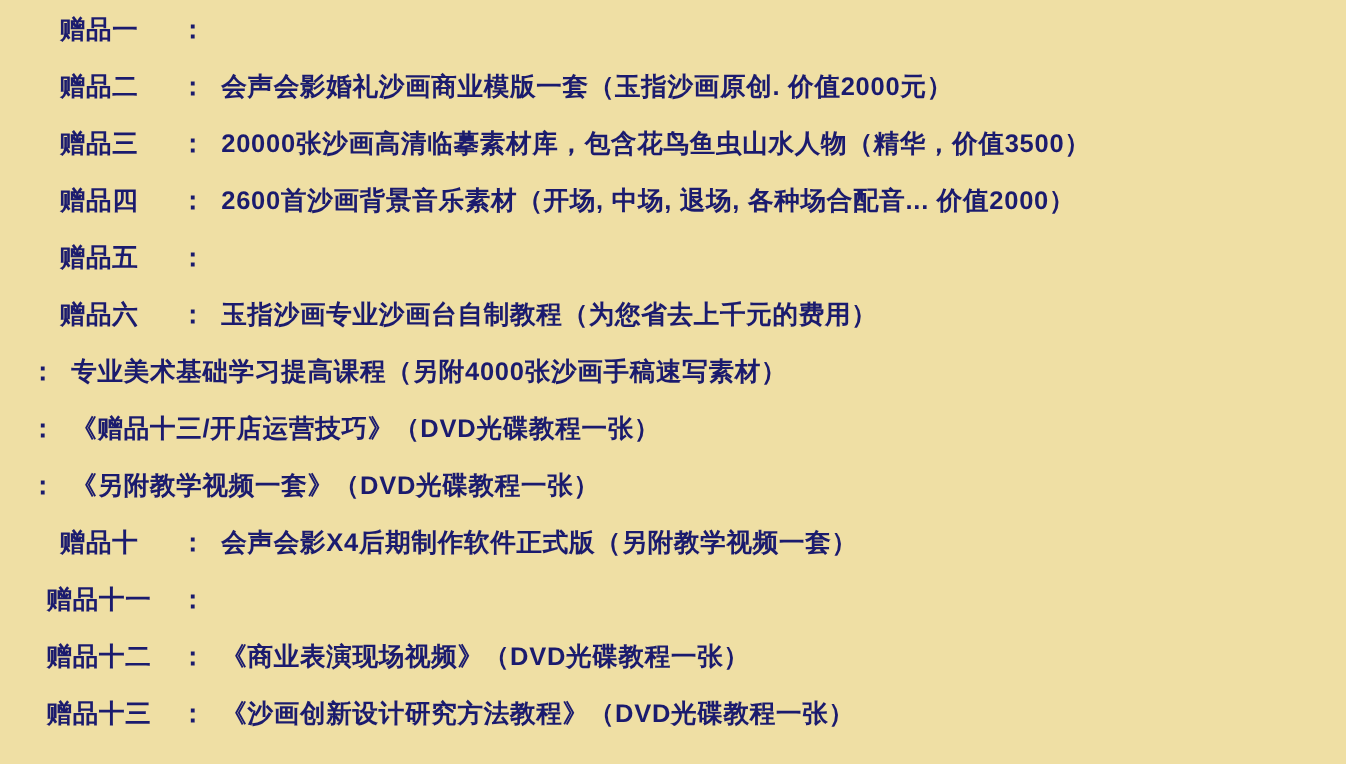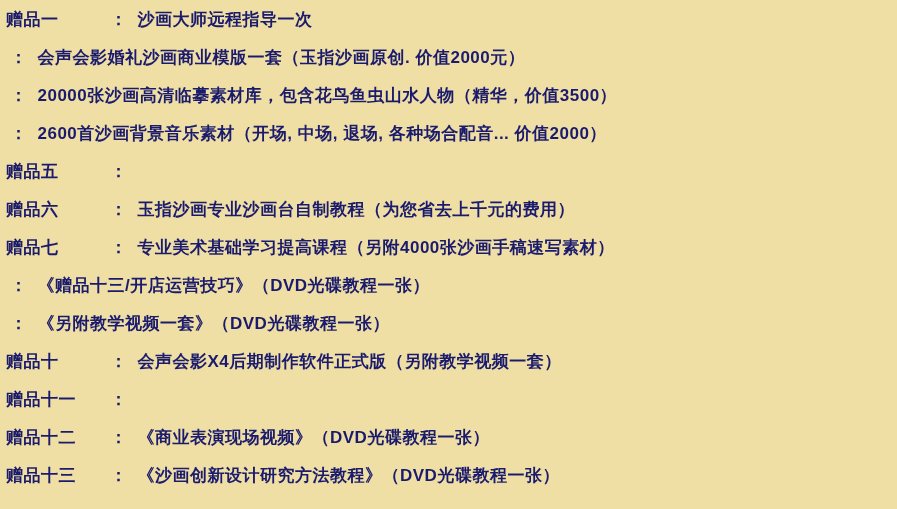--- a/index.html
+++ b/index.html
@@ -7,22 +7,23 @@
     padding: 0;
   }
   body {
     width: 897px;
     height: 509px;
     background: #efdfa4;
     font-family: "Liberation Sans", "DejaVu Sans", sans-serif;
     overflow: hidden;
   }
   #gift-list {
-    padding: 8px 0 0 6px;
+    padding: 8px 0 0 16px;
     box-sizing: border-box;
+    text-align: center;
   }
   .gift-row {
     display: flex;
     align-items: baseline;
     height: 38px;
     white-space: nowrap;
     color: #1b1b6e;
     font-size: 17px;
     font-weight: bold;
     letter-spacing: 0.5px;
@@ -40,51 +41,52 @@
   }
 </style>
 </head>
 <body style="background: rgb(239, 223, 164);">
 
 <div id="gift-list">
 
   <div class="gift-row">
     <span class="gift-label">赠品一</span>
     <span class="gift-sep">：</span>
-    <span class="gift-text">沙画大师远程指导一次</span>
   </div>
 
   <div class="gift-row">
+    <span class="gift-label">赠品二</span>
     <span class="gift-sep">：</span>
     <span class="gift-text">会声会影婚礼沙画商业模版一套（玉指沙画原创. 价值2000元）</span>
   </div>
 
   <div class="gift-row">
+    <span class="gift-label">赠品三</span>
     <span class="gift-sep">：</span>
     <span class="gift-text">20000张沙画高清临摹素材库，包含花鸟鱼虫山水人物（精华，价值3500）</span>
   </div>
 
   <div class="gift-row">
+    <span class="gift-label">赠品四</span>
     <span class="gift-sep">：</span>
     <span class="gift-text">2600首沙画背景音乐素材（开场, 中场, 退场, 各种场合配音... 价值2000）</span>
   </div>
 
   <div class="gift-row">
     <span class="gift-label">赠品五</span>
     <span class="gift-sep">：</span>
   </div>
 
   <div class="gift-row">
     <span class="gift-label">赠品六</span>
     <span class="gift-sep">：</span>
     <span class="gift-text">玉指沙画专业沙画台自制教程（为您省去上千元的费用）</span>
   </div>
 
   <div class="gift-row">
-    <span class="gift-label">赠品七</span>
     <span class="gift-sep">：</span>
     <span class="gift-text">专业美术基础学习提高课程（另附4000张沙画手稿速写素材）</span>
   </div>
 
   <div class="gift-row">
     <span class="gift-sep">：</span>
     <span class="gift-text">《赠品十三/开店运营技巧》（DVD光碟教程一张）</span>
   </div>
 
   <div class="gift-row">

